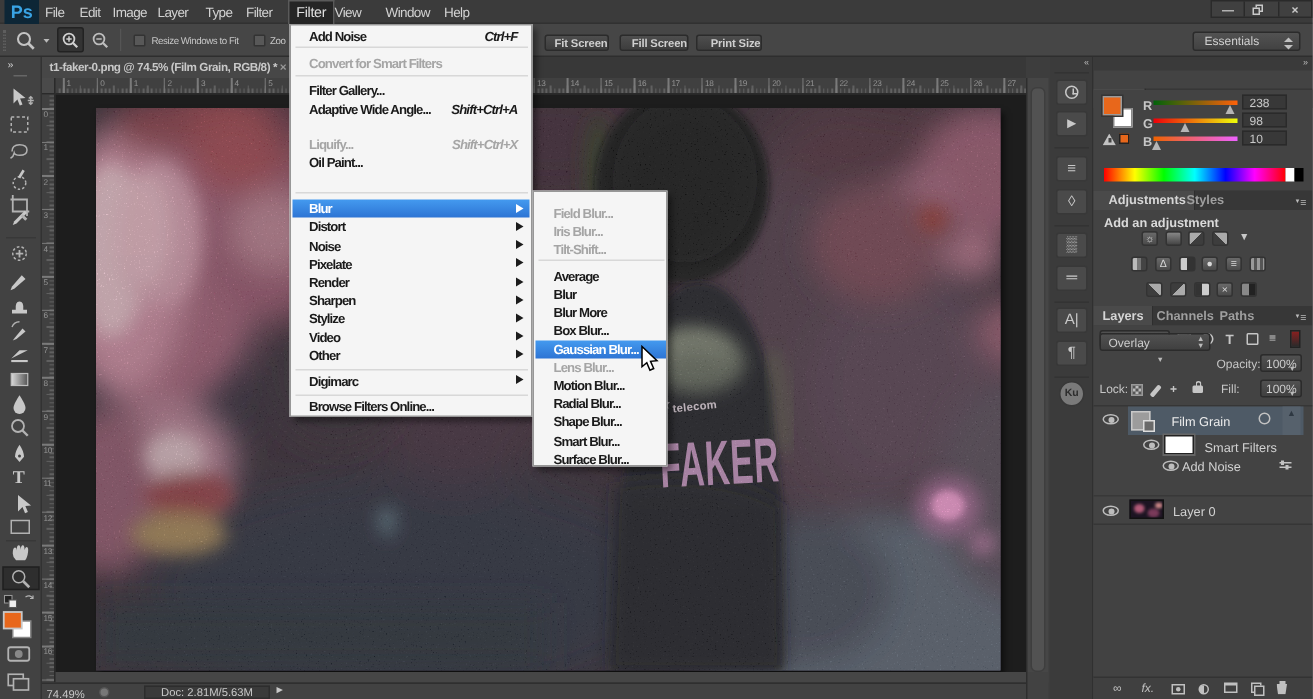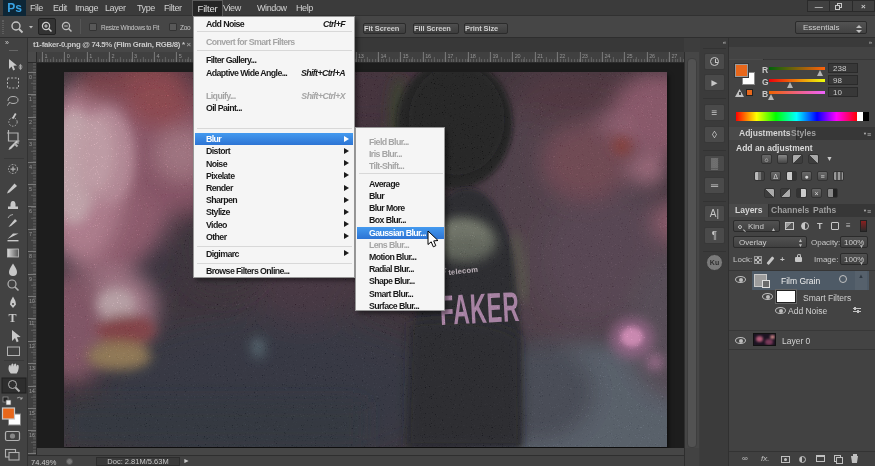--- a/index.html
+++ b/index.html
@@ -9,21 +9,21 @@
 
 #menubar{position:absolute;left:0;top:0;width:875px;height:16px;background:#3b3b3b;border-bottom:1px solid #313131;}
 #pslogo{position:absolute;left:3px;top:0;width:23px;height:16px;background:#0d2636;color:#39a3e4;font-weight:bold;font-size:12px;text-align:center;line-height:16px;}
 .mitem{position:absolute;top:0;height:16px;line-height:16px;font-size:9px;color:#d2d2d2;letter-spacing:-0.4px;}
 #filteritem{position:absolute;left:192px;top:0;width:31px;height:16px;background:#252525;border:1px solid #5a5a5a;border-bottom:none;color:#e0e0e0;text-align:center;line-height:15px;font-size:9.5px;letter-spacing:-0.2px;}
 #winbtns{position:absolute;right:0;top:0;width:68px;height:12px;border:1px solid #2a2a2a;background:#404040;display:flex;}
 #winbtns div{flex:1;border-right:1px solid #2a2a2a;color:#c9c9c9;font-size:8px;text-align:center;line-height:11px;font-weight:bold;}
 #winbtns div:last-child{border-right:none;}
 
 #optbar{position:absolute;left:0;top:16px;width:875px;height:22px;background:#464646;border-bottom:1px solid #2e2e2e;}
-.obtn{position:absolute;top:7px;height:11px;background:linear-gradient(#4e4e4e,#3d3d3d);border:1px solid #2b2b2b;border-radius:2px;color:#cfcfcf;font-size:7.5px;text-align:left;font-weight:bold;letter-spacing:-0.1px;}
+.obtn{position:absolute;top:7px;height:11px;background:linear-gradient(#4e4e4e,#3d3d3d);border:1px solid #2b2b2b;border-radius:2px;color:#cfcfcf;font-size:7.5px;text-align:right;font-weight:bold;letter-spacing:-0.1px;}
 .chk{position:absolute;top:7px;width:8px;height:8px;background:#585858;border:1px solid #333;border-radius:1px;}
 .chklbl{position:absolute;font-size:6.5px;color:#c6c6c6;letter-spacing:-0.3px;}
 #essen{position:absolute;right:8px;top:5px;width:72px;height:13px;background:linear-gradient(#525252,#424242);border:1px solid #2b2b2b;border-radius:2px;color:#d0d0d0;font-size:8px;line-height:12px;padding-left:7px;}
 
 #tabbar{position:absolute;left:28px;top:38px;width:656px;height:14px;background:#383838;}
 #doctab{position:absolute;left:0;top:0;width:168px;height:14px;background:#474747;border-right:1px solid #2c2c2c;color:#c9c9c9;font-size:7.8px;font-weight:bold;line-height:14px;padding-left:5px;letter-spacing:-0.3px;white-space:nowrap;}
 
 #hruler{position:absolute;left:37px;top:52px;width:647px;height:11px;background:#404040;border-bottom:1px solid #2a2a2a;overflow:hidden;}
 #vruler{position:absolute;left:28px;top:52px;width:9px;height:403px;background:#404040;border-right:1px solid #2a2a2a;overflow:hidden;}
 #rcorner{position:absolute;left:28px;top:52px;width:9px;height:11px;background:#4a4a4a;border-right:1px solid #2a2a2a;border-bottom:1px solid #2a2a2a;}
@@ -473,31 +473,31 @@
   <div id="layersbody" style="position:absolute;left:0;top:179px;width:146px;height:249px;background:#434343;">
 
     <div class="dd" style="left:4px;top:3px;width:47px;height:12px;line-height:11px;"><span style="position:absolute;left:4px;top:3.5px;width:4px;height:4px;border:1px solid #c0c0c0;border-radius:50%;"></span><span style="position:absolute;left:8.5px;top:8.5px;width:2.5px;height:1px;background:#c0c0c0;transform:rotate(45deg);"></span><span style="margin-left:14px;">Kind</span><span class="ddarr" style="font-size:5px;top:3px;">▲<br>▼</span></div>
     <div style="position:absolute;left:56px;top:5px;width:9px;height:8px;border:1px solid #c6c6c6;background:linear-gradient(135deg,#9a9a9a 40%,#555 40%);"></div>
     <div style="position:absolute;left:72px;top:5px;width:8px;height:8px;border-radius:50%;border:1px solid #c6c6c6;background:linear-gradient(90deg,#c6c6c6 50%,transparent 50%);"></div>
     <div style="position:absolute;left:88px;top:4px;color:#c6c6c6;font-size:9px;font-weight:bold;">T</div>
     <div style="position:absolute;left:102px;top:5px;width:8px;height:8px;border:1px solid #c6c6c6;border-radius:1px;"></div>
     <div style="position:absolute;left:117px;top:5px;width:9px;height:8px;color:#c6c6c6;font-size:8px;line-height:8px;">≡</div>
     <div style="position:absolute;left:131px;top:3px;width:7px;height:12px;background:linear-gradient(#8a1f1f,#2a2a2a);border:1px solid #222;"></div>
 
-    <div class="dd" style="left:4px;top:19px;width:74px;height:12px;line-height:11px;"><span style="margin-left:5px;">Overlay</span><span class="ddarr" style="font-size:5px;top:1px;line-height:5px;text-align:center;">▲<br>▼</span></div>
+    <div class="dd" style="left:4px;top:5px;width:74px;height:12px;line-height:11px;"><span style="margin-left:5px;">Overlay</span><span class="ddarr" style="font-size:5px;top:1px;line-height:5px;text-align:center;">▲<br>▼</span></div>
     <div style="position:absolute;left:82px;top:21px;color:#c6c6c6;font-size:8px;">Opacity:</div>
     <div class="dd" style="left:111px;top:19px;width:28px;height:12px;line-height:11px;"><span style="margin-left:3px;">100%</span><span class="ddarr" style="font-size:5px;top:3.5px;">▼</span></div>
 
     <div style="position:absolute;left:4px;top:38px;color:#c6c6c6;font-size:8px;">Lock:</div>
     <div style="position:absolute;left:25px;top:39px;width:8px;height:8px;border:1px solid #999;background:repeating-conic-gradient(#bbb 0 25%,#555 0 50%) 0 0/4px 4px;"></div>
     <div style="position:absolute;left:40px;top:39px;width:2.5px;height:9px;background:#c6c6c6;transform:rotate(40deg);border-radius:1px;"></div>
     <div style="position:absolute;left:51px;top:38px;color:#c6c6c6;font-size:8px;font-weight:bold;">+</div>
     <div style="position:absolute;left:66px;top:40px;width:7px;height:5px;background:#c6c6c6;border-radius:1px;"></div>
     <div style="position:absolute;left:67.5px;top:37px;width:4px;height:4px;border:1px solid #c6c6c6;border-bottom:none;border-radius:3px 3px 0 0;"></div>
-    <div style="position:absolute;left:85px;top:38px;color:#c6c6c6;font-size:8px;">Image:</div>
+    <div style="position:absolute;left:85px;top:38px;color:#c6c6c6;font-size:8px;">Fill:</div>
     <div class="dd" style="left:111px;top:36px;width:28px;height:12px;line-height:11px;"><span style="margin-left:3px;">100%</span><span class="ddarr" style="font-size:5px;top:3.5px;">▼</span></div>
 
     <div style="position:absolute;left:0;top:53px;width:146px;height:1px;background:#363636;"></div>
     <div id="rowFG" style="position:absolute;left:23px;top:54px;width:117px;height:19px;background:#4e5a66;">
       <div style="position:absolute;left:2px;top:3px;width:13px;height:13px;background:#9c9c9c;border:1px solid #c8c8c8;"></div>
       <div style="position:absolute;left:10px;top:9px;width:8px;height:8px;background:#6a6a6a;border:1px solid #ddd;font-size:5px;color:#eee;text-align:center;line-height:8px;"></div>
       <div style="position:absolute;left:29px;top:5px;color:#ececec;font-size:8.5px;">Film Grain</div>
       <div style="position:absolute;right:22px;top:4px;width:8px;height:8px;border:1px solid #c2c2c2;border-radius:50%;"></div>
       <div style="position:absolute;right:2px;top:0px;width:12px;height:19px;background:#56616c;color:#2e3842;font-size:6px;text-align:center;line-height:10px;">▲</div>
     </div>

